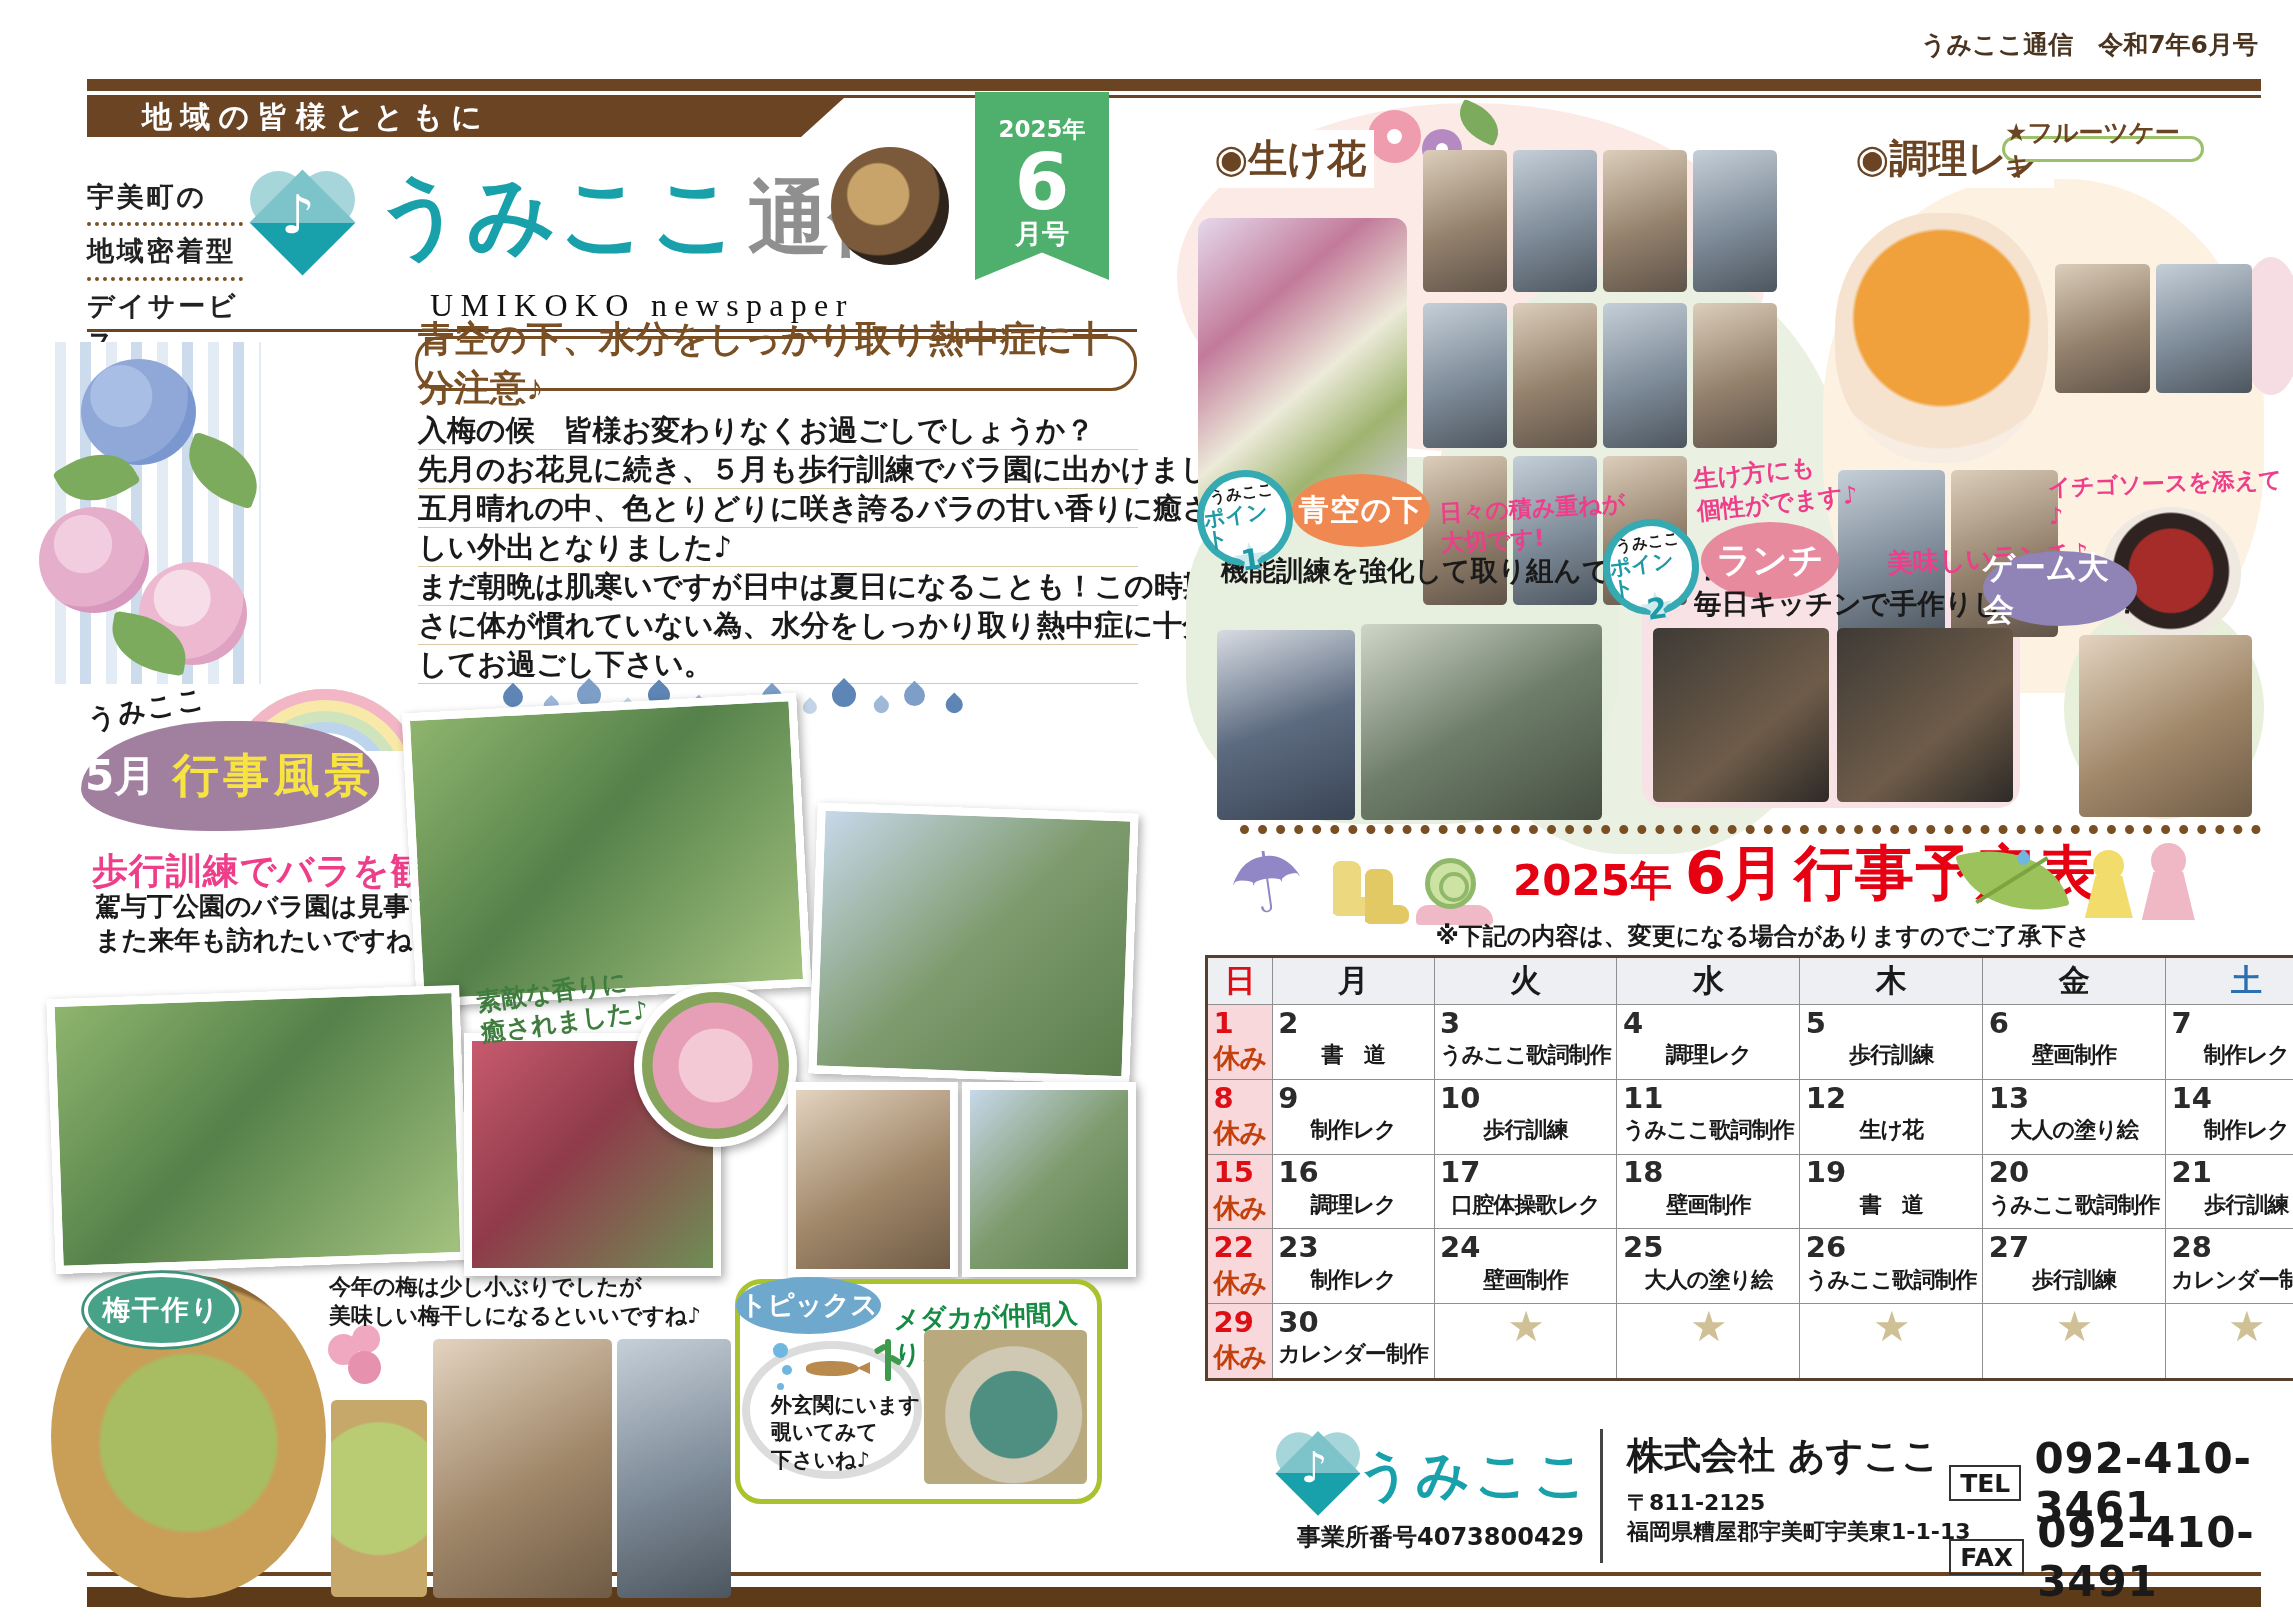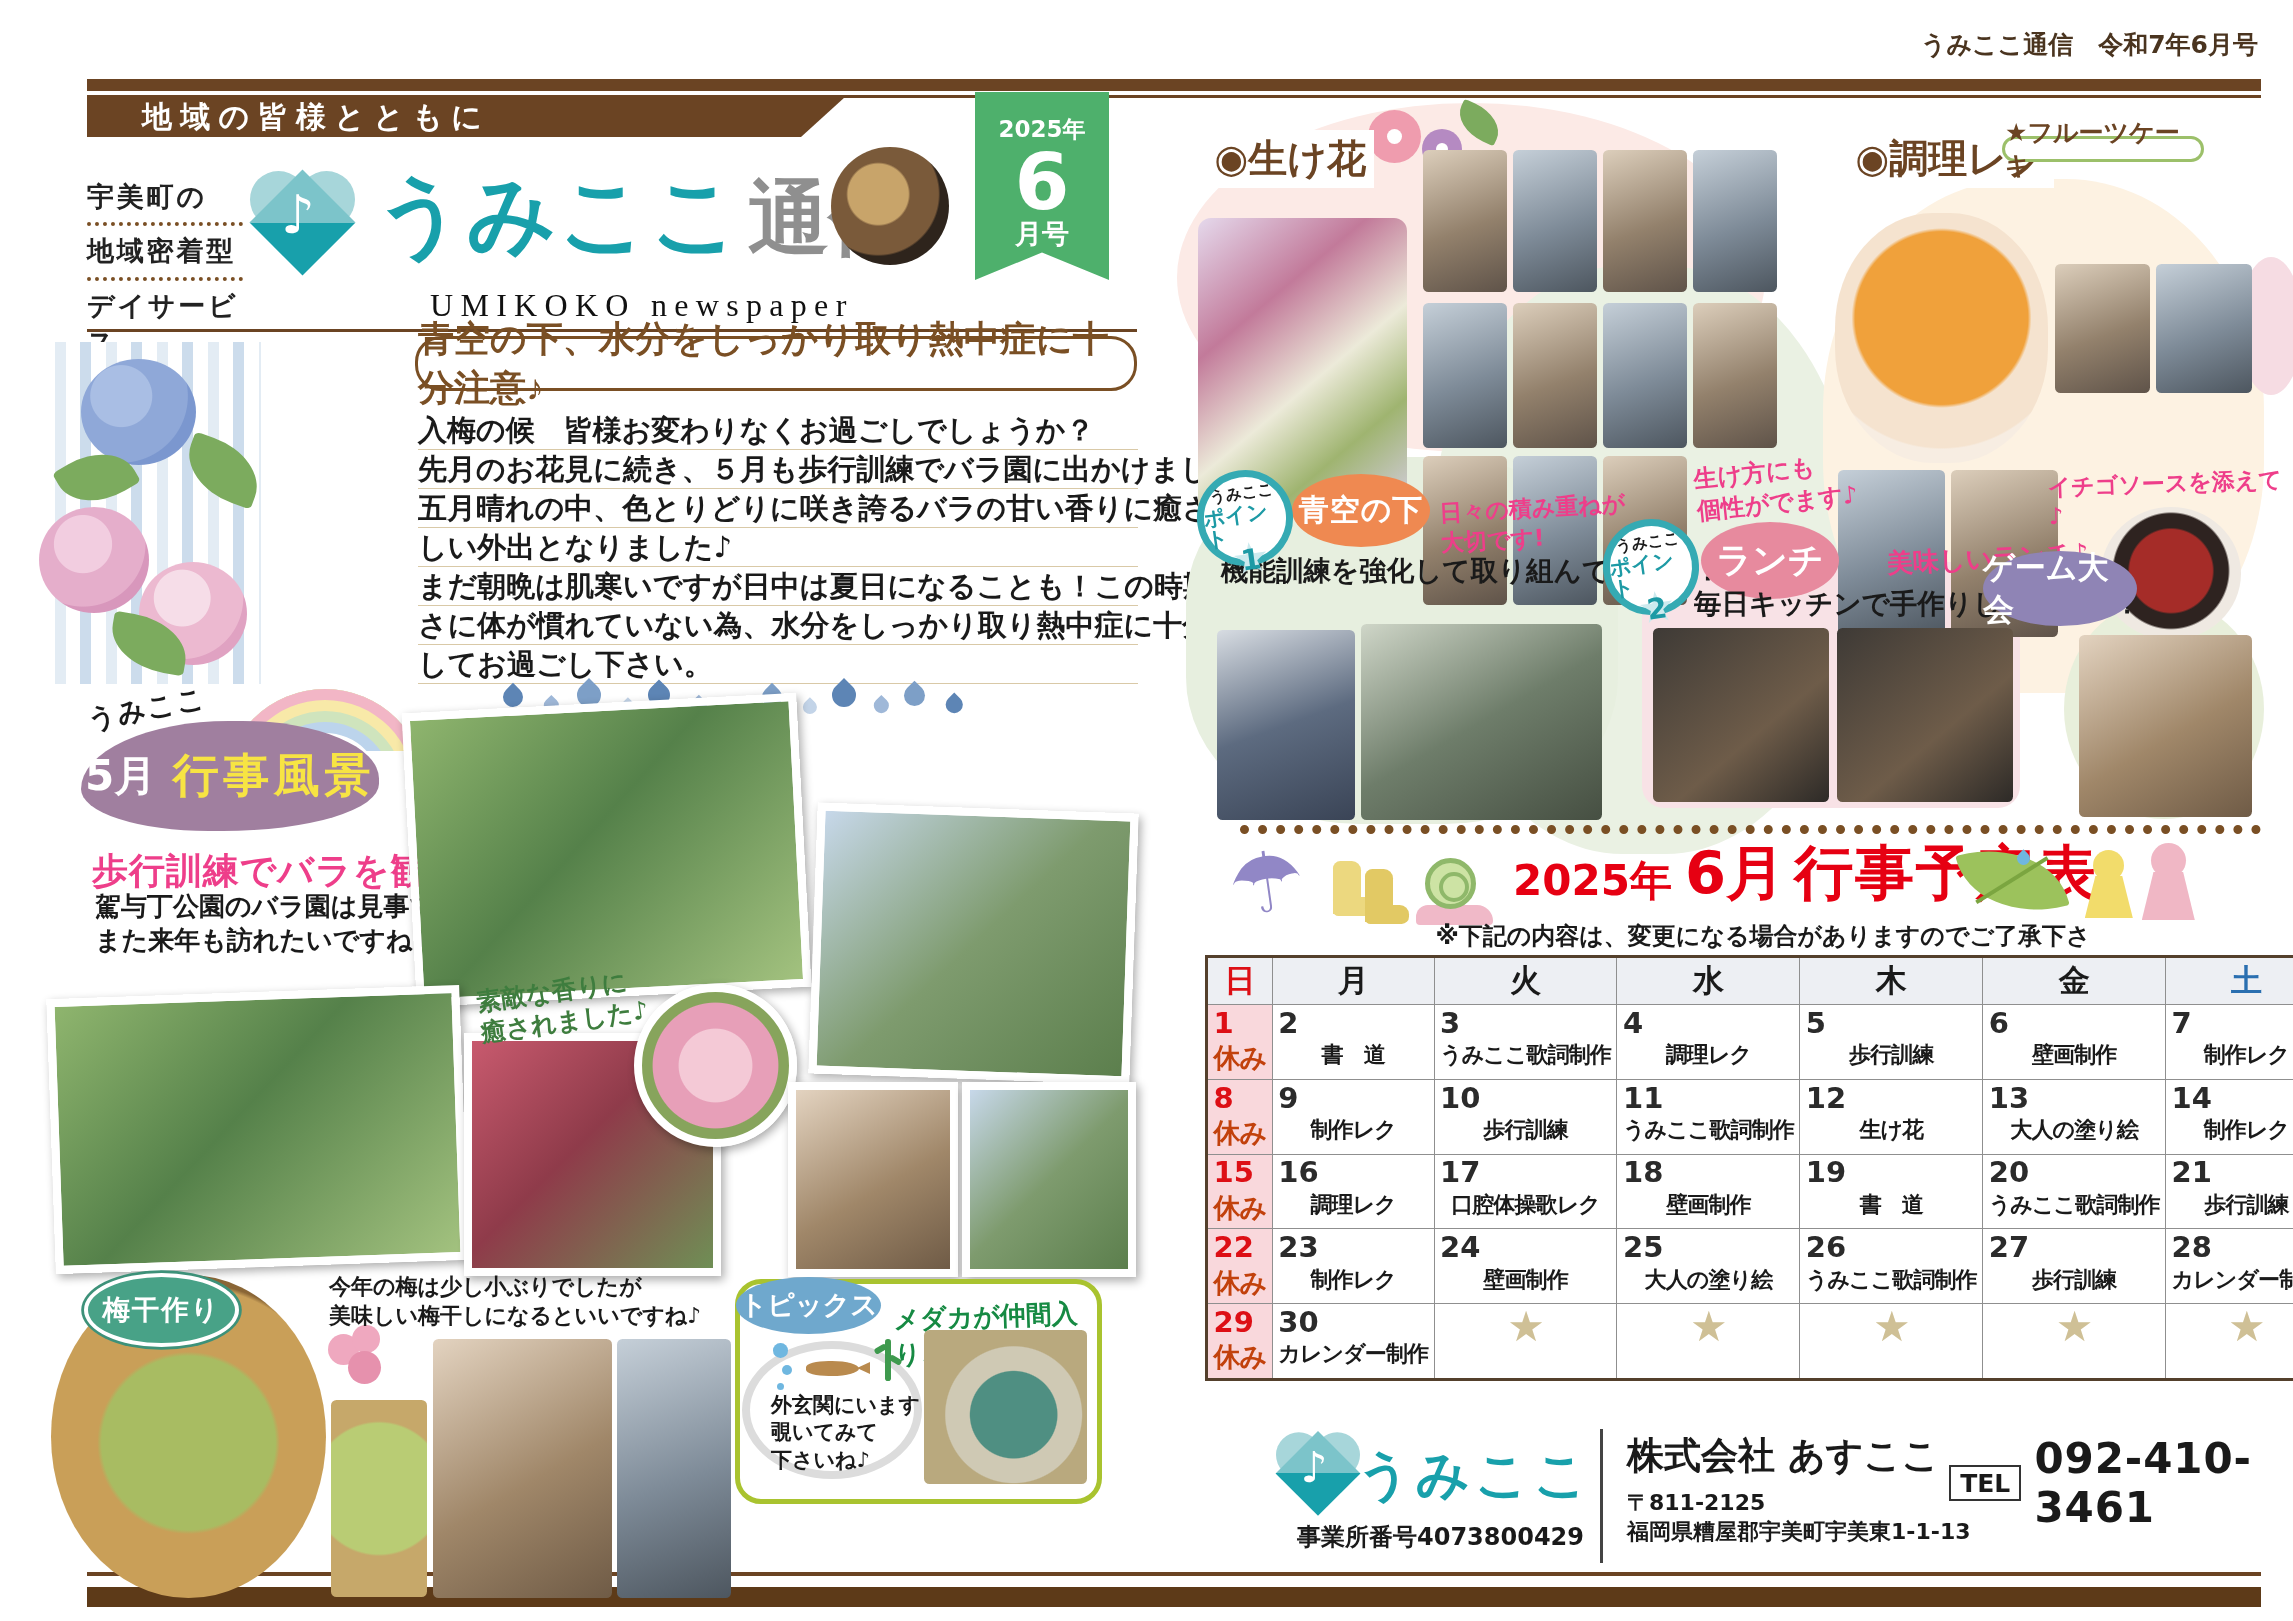--- a/index.html
+++ b/index.html
@@ -584,18 +584,22 @@
   <div class="f-logo-text">うみここ</div>
   <div class="f-reg">事業所番号4073800429</div>
   <div class="f-div"></div>
   <div class="f-company">株式会社 あすここ</div>
   <div class="f-postal">〒811-2125</div>
   <div class="f-addr">福岡県糟屋郡宇美町宇美東1-1-13</div>
   <div class="contact" style="left:1949px;top:1434px;">
     <span class="lab">TEL</span>
     <span class="num">092-410-3461</span>
   </div>
+  <div class="contact" style="left:1949px;top:1508px;">
+    <span class="lab">FAX</span>
+    <span class="num">092-410-3491</span>
+  </div>
 
   <div class="rule" style="left:87px;top:1572px;width:2174px;height:3.7px;"></div>
   <div class="rule" style="left:87px;top:1587px;width:2174px;height:20px;background:#5d3a18;"></div>
 
 </div>
 
 
 </body></html>

